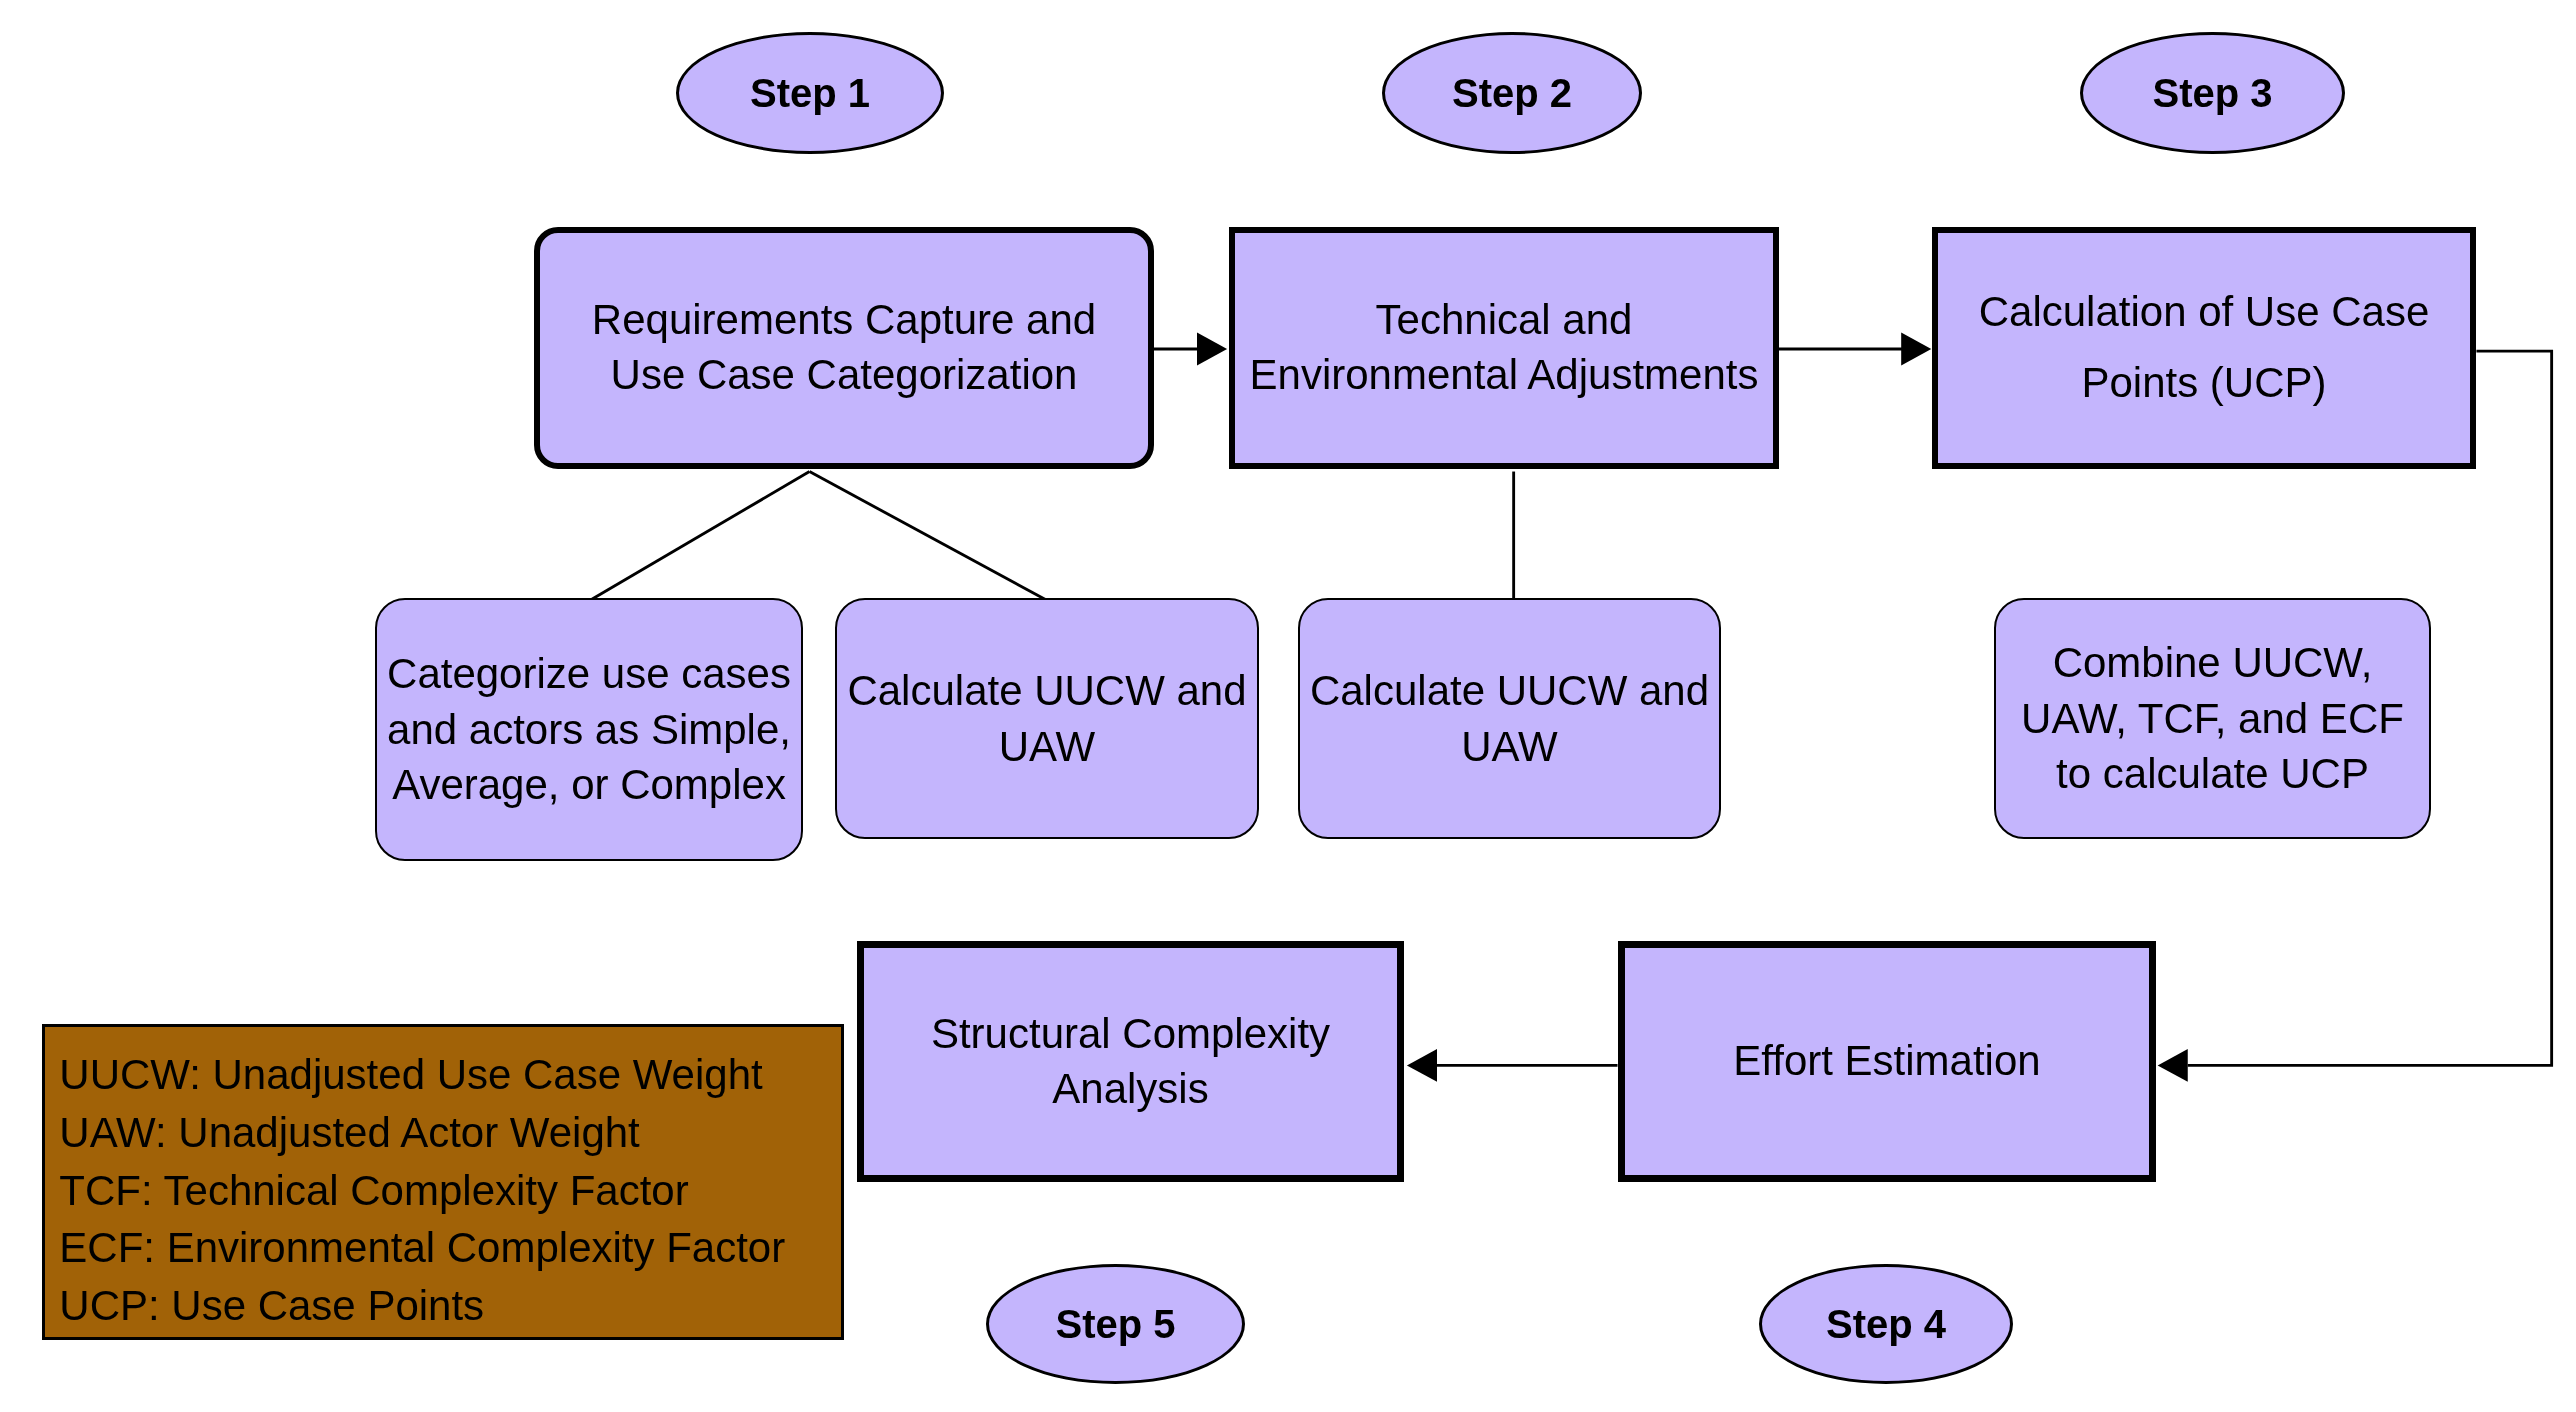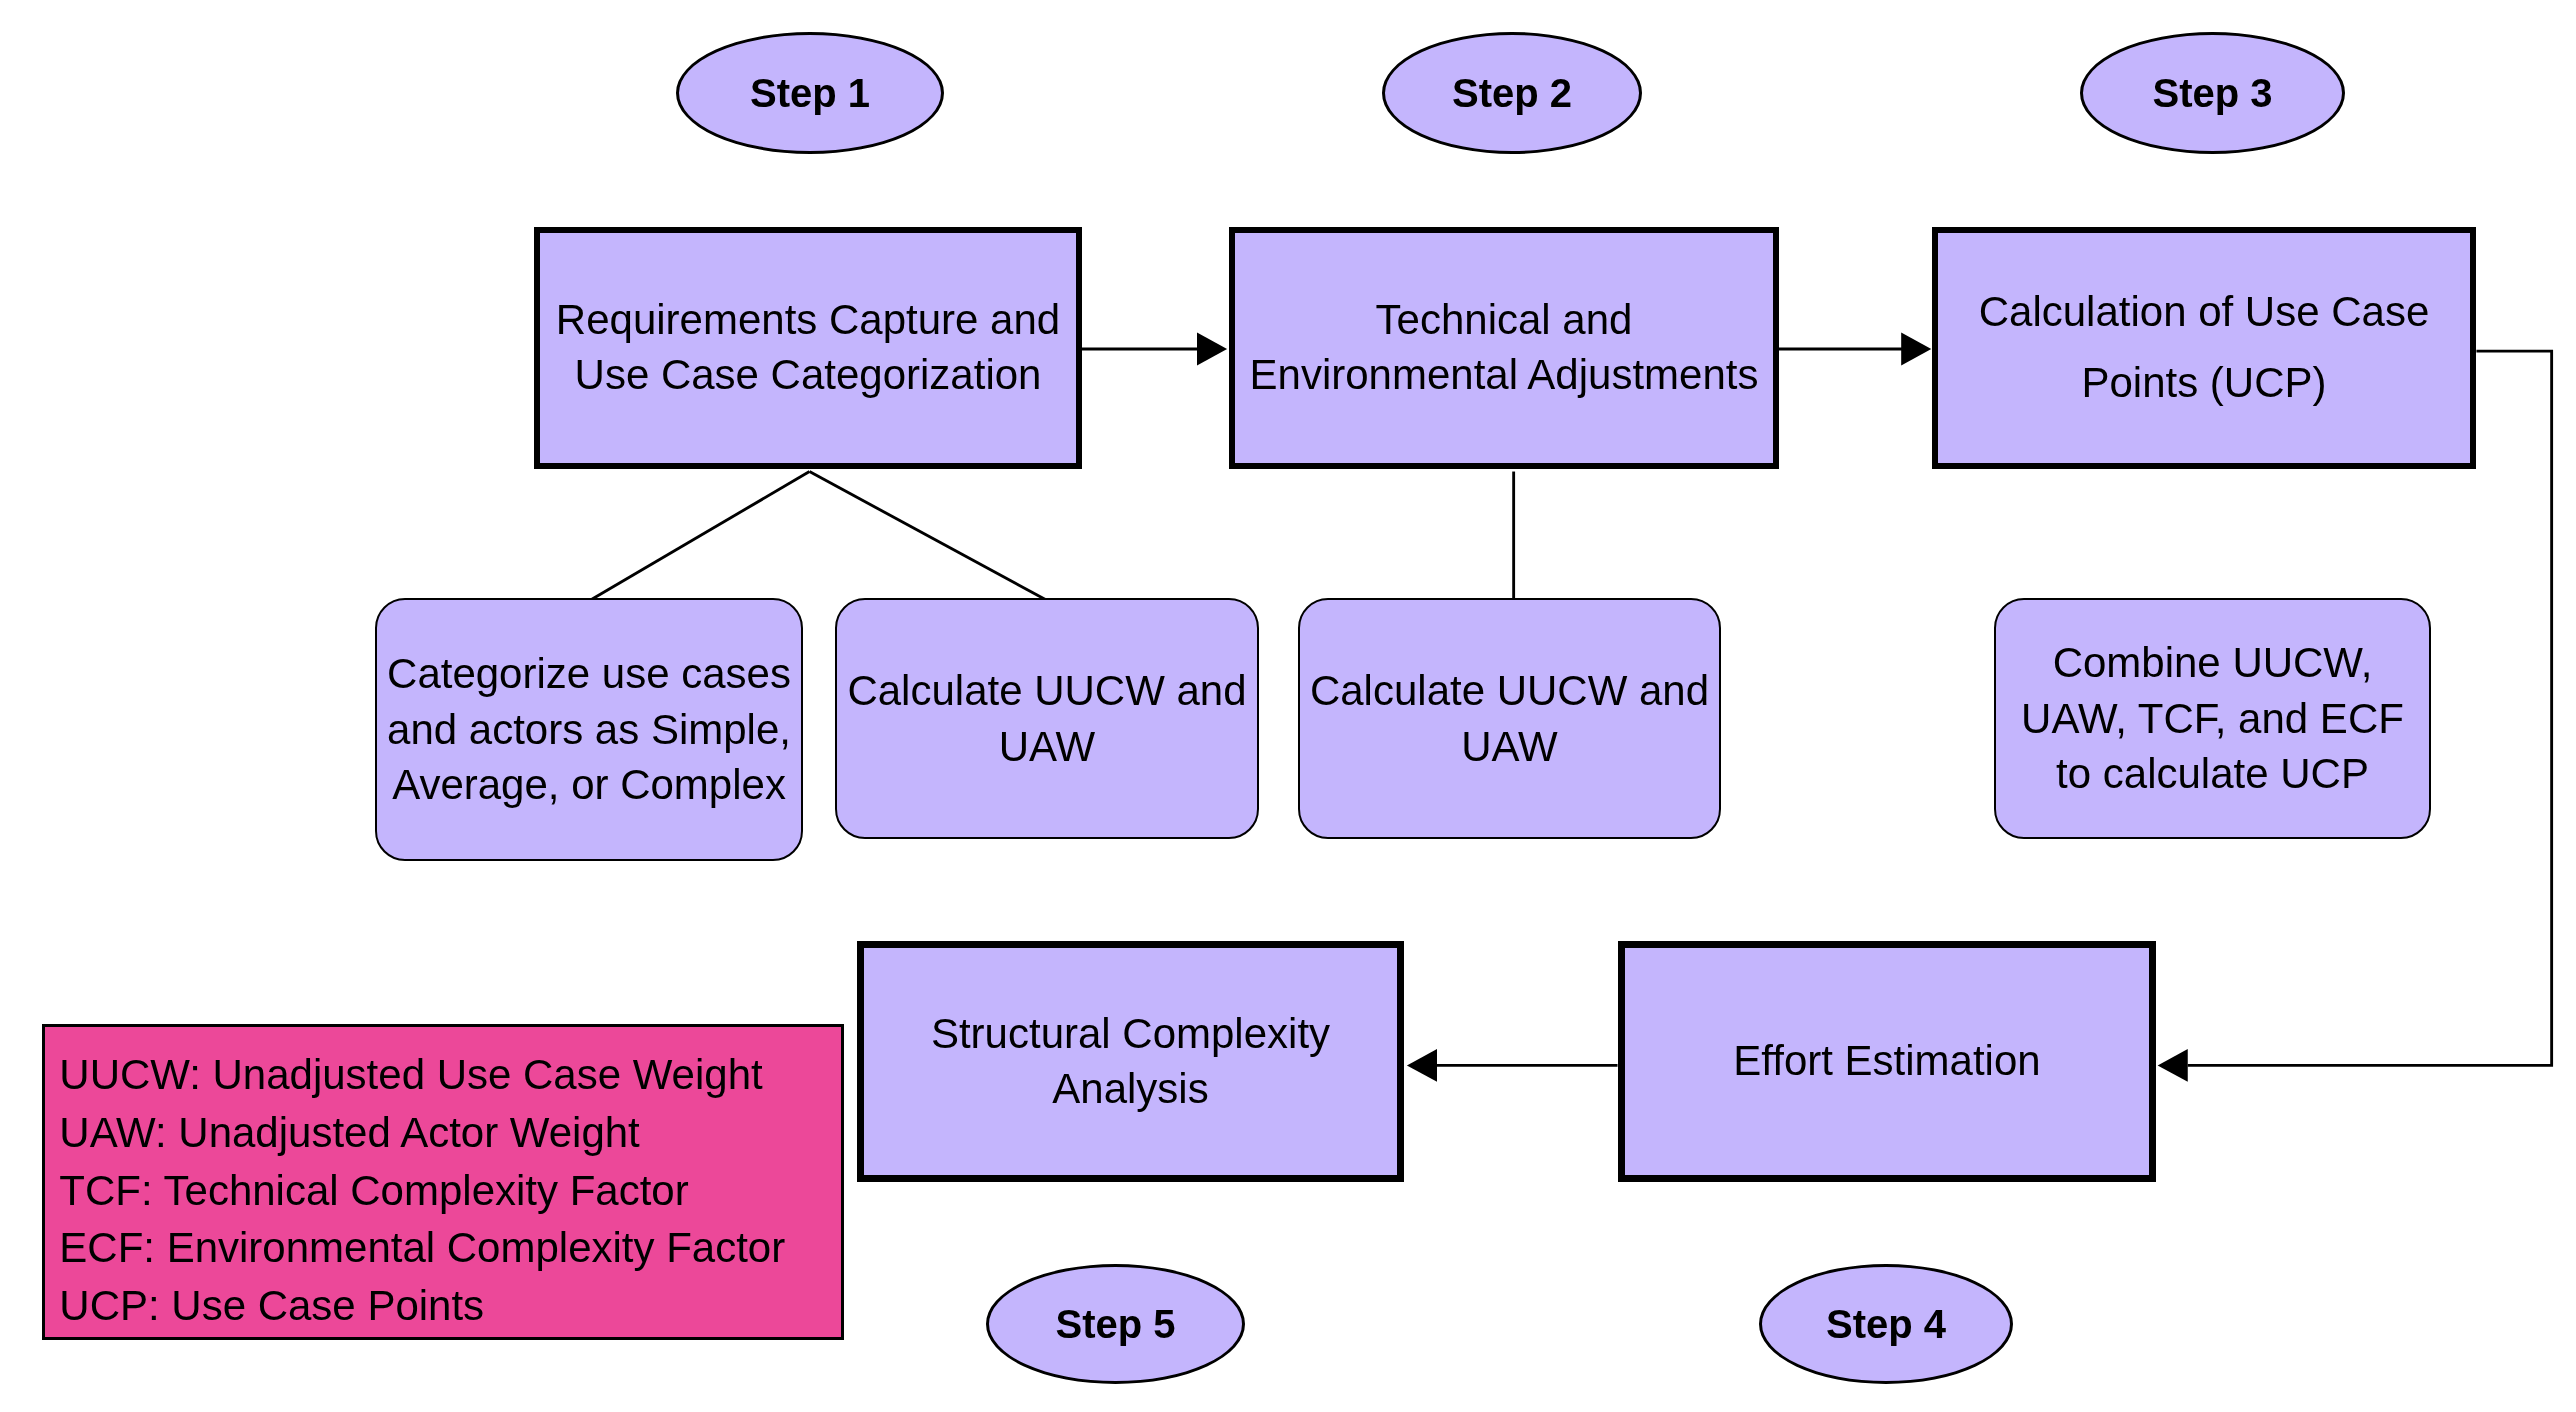--- a/index.html
+++ b/index.html
@@ -45,21 +45,21 @@
   .ellipse {
     border: 3.6px solid #000000;
     border-radius: 50%;
     font-size: 40px;
     font-weight: bold;
   }
   .legend {
     position: absolute;
     box-sizing: border-box;
     border: 3.6px solid #000000;
-    background: #ec4899;
+    background: #a16207;
     font-size: 42px;
     line-height: 1.38;
     padding: 18.6px 14.3px 14.3px 14.3px;
     display: flex;
     flex-direction: column;
     justify-content: flex-start;
     text-align: left;
   }
   .legend-line { white-space: nowrap; }
   #connector-layer {
@@ -113,21 +113,21 @@
   <div class="node ellipse" style="left:2080px; top:32px; width:265px; height:122px;">
     <span>Step 3</span>
   </div>
   <div class="node ellipse" style="left:986px; top:1264px; width:259px; height:120px;">
     <span>Step 5</span>
   </div>
   <div class="node ellipse" style="left:1759px; top:1264px; width:254px; height:120px;">
     <span>Step 4</span>
   </div>
 
-  <div class="node proc" style="left:534px; top:227px; width:548px; height:242px;">
+  <div class="node proc" style="left:534px; top:227px; width:620px; height:242px;border-radius:24px;">
     <span>Requirements Capture and</span>
     <span>Use Case Categorization</span>
   </div>
   <div class="node proc" style="left:1229px; top:227px; width:550px; height:242px;">
     <span>Technical and</span>
     <span>Environmental Adjustments</span>
   </div>
   <div class="node proc" style="left:1932px; top:227px; width:544px; height:242px;gap:16px;">
     <span>Calculation of Use Case</span>
     <span>Points (UCP)</span>

